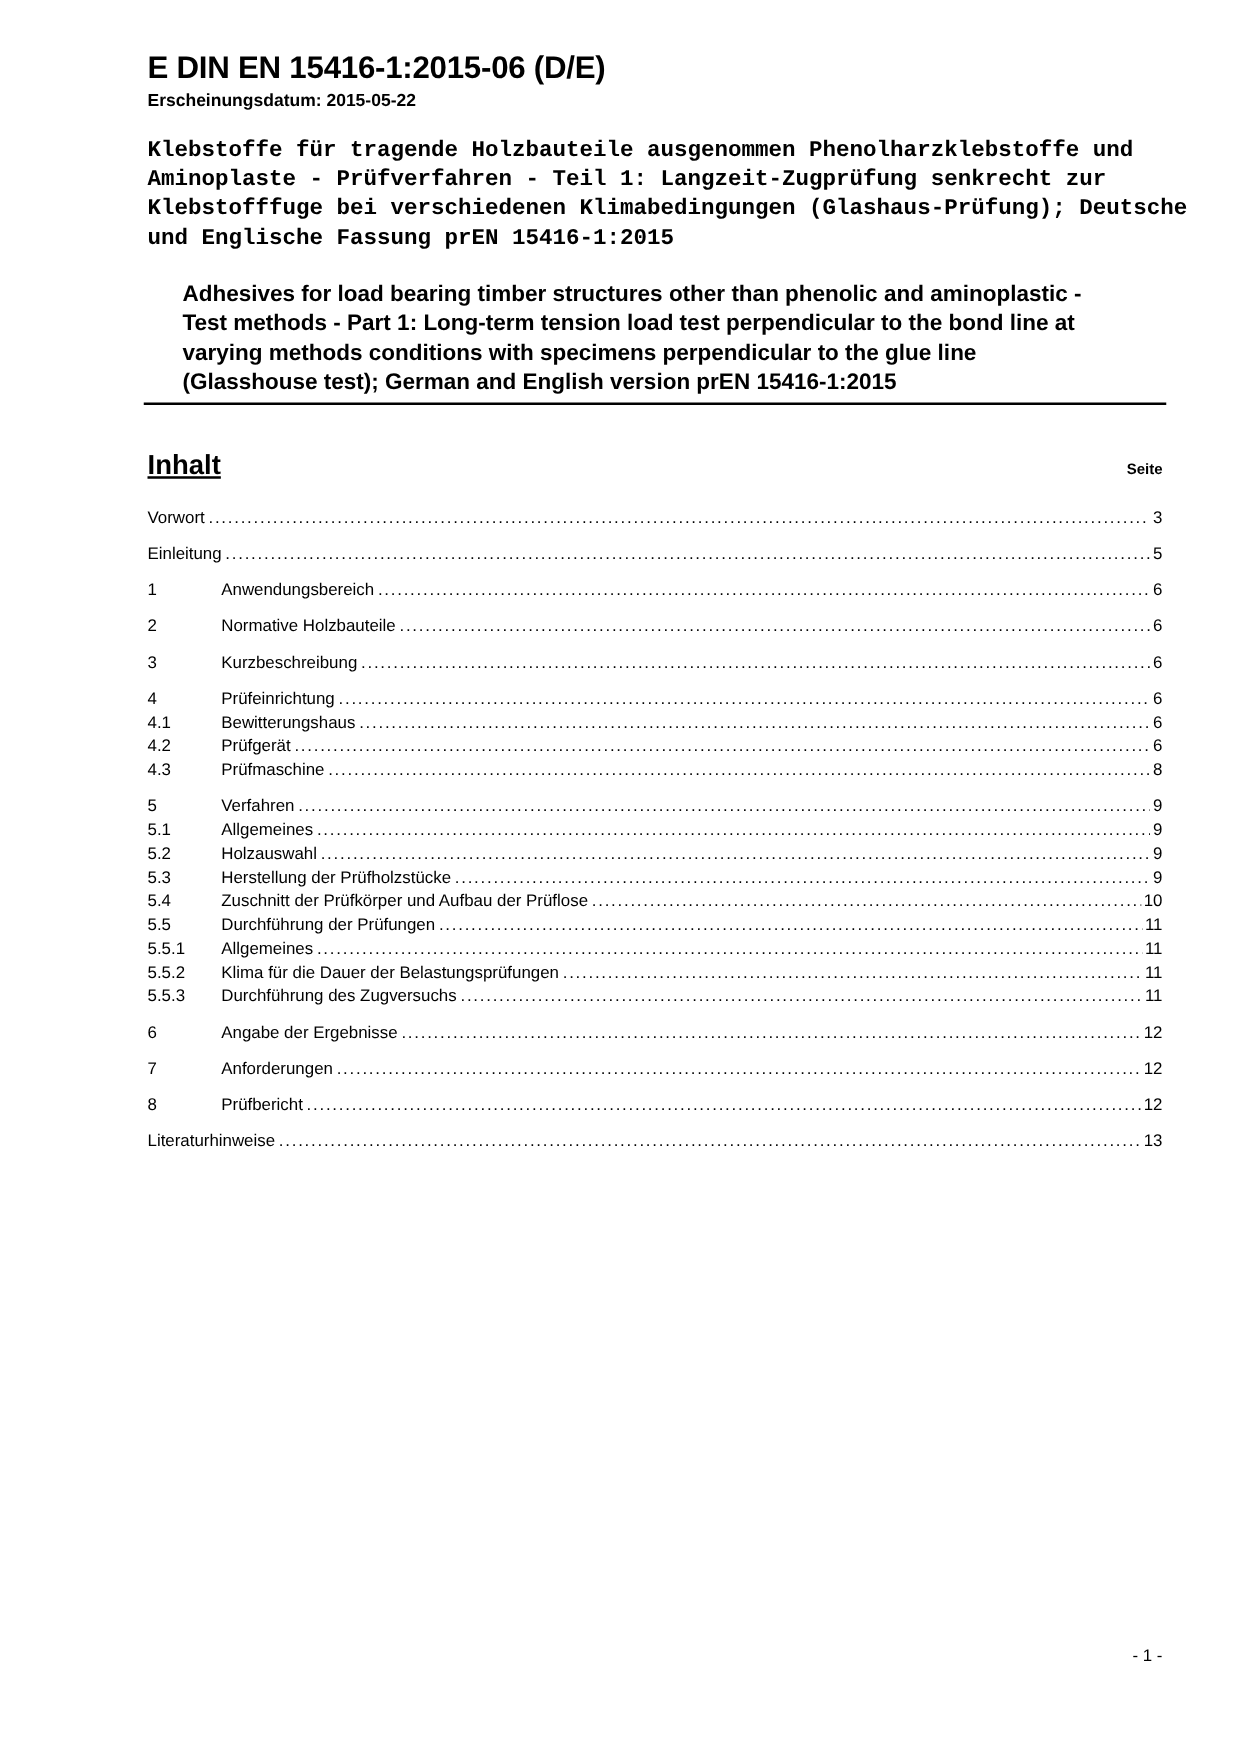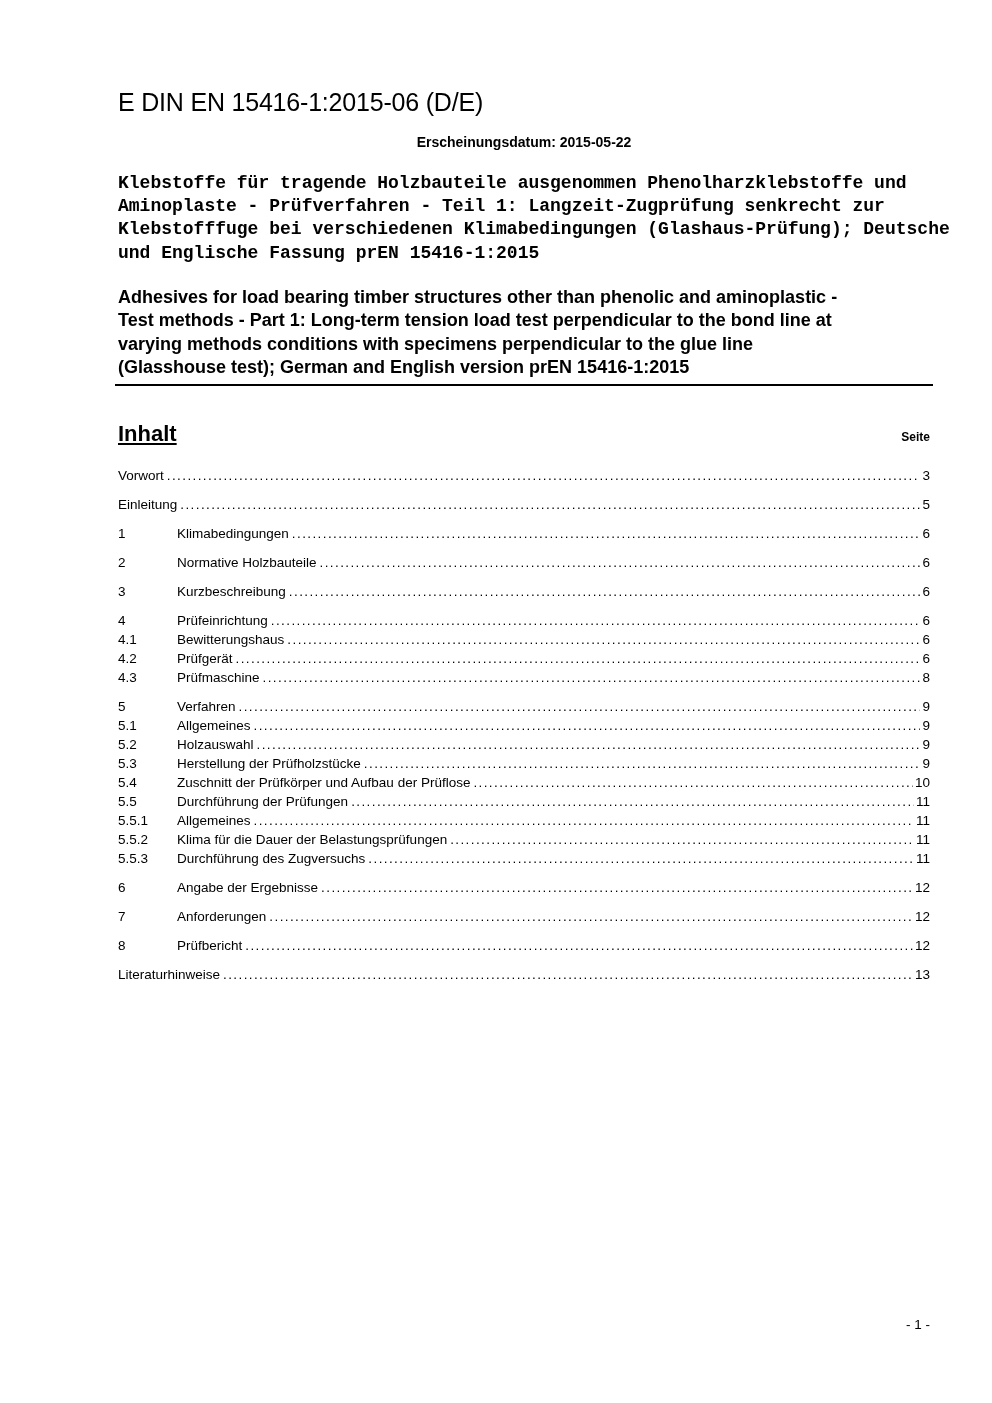--- a/index.html
+++ b/index.html
@@ -10,36 +10,36 @@
     color: #000000;
     position: relative;
     overflow: hidden;
   }
   .page {
     position: absolute; inset: 0;
     padding: 0 62px 0 118px;
     box-sizing: border-box;
   }
   .doc-number {
-    margin-top: 88px;
-    font-size: 25px; font-weight: normal;
+    margin-top: 40px;
+    font-size: 25px; font-weight: bold;
     line-height: 1.15; letter-spacing: -0.2px;
     white-space: nowrap;
   }
   .pub-date {
-    margin-top: 17px;
-    font-size: 14px; font-weight: bold; text-align: center;
+    margin-top: 3px;
+    font-size: 14px; font-weight: bold;
   }
   .title-block {
     font-size: 18px; font-weight: bold;
     line-height: 23.3px;
   }
   .title-block .tline { white-space: nowrap; }
   .title-de { margin-top: 22px; font-family: Liberation Mono, monospace; }
-  .title-en { margin-top: 21px; }
+  .title-en { margin-top: 21px; margin-left: 28px; }
   .rule {
     border: none; border-top: 2px solid #000;
     margin: 5px 0 0 -3px;
     width: calc(100% + 6px);
     height: 0;
   }
   .toc-header {
     margin-top: 35px;
     display: flex; justify-content: space-between; align-items: baseline;
   }
@@ -106,21 +106,21 @@
     <span class="toc-page">3</span>
   </div>
       <div class="toc-row sp">
 
     <span class="toc-title">Einleitung</span>
     <span class="toc-leader"></span>
     <span class="toc-page">5</span>
   </div>
       <div class="toc-row sp">
     <span class="toc-num">1</span>
-    <span class="toc-title">Klimabedingungen</span>
+    <span class="toc-title">Anwendungsbereich</span>
     <span class="toc-leader"></span>
     <span class="toc-page">6</span>
   </div>
       <div class="toc-row sp">
     <span class="toc-num">2</span>
     <span class="toc-title">Normative Holzbauteile</span>
     <span class="toc-leader"></span>
     <span class="toc-page">6</span>
   </div>
       <div class="toc-row sp">

